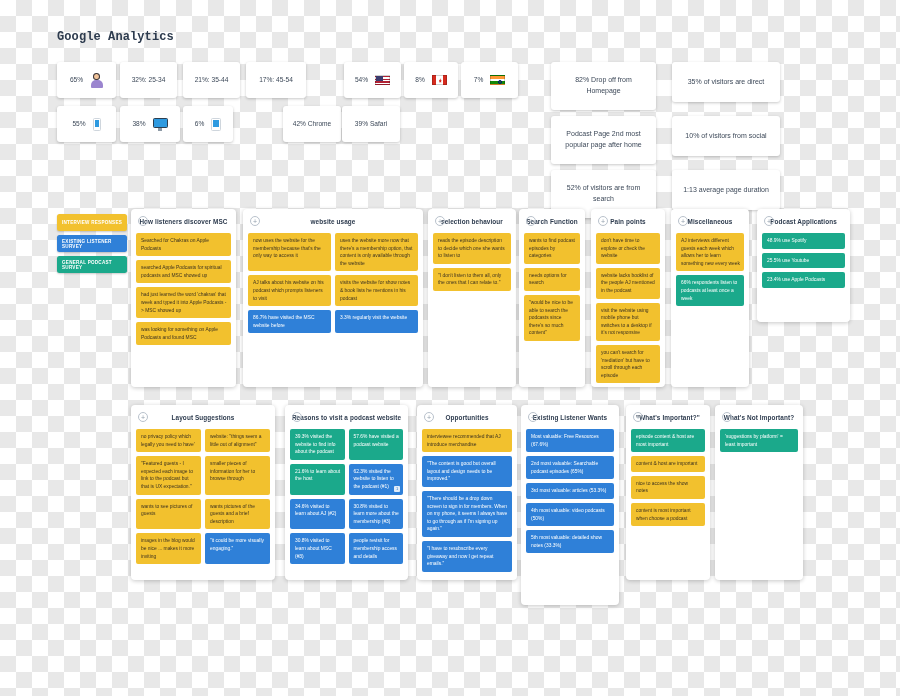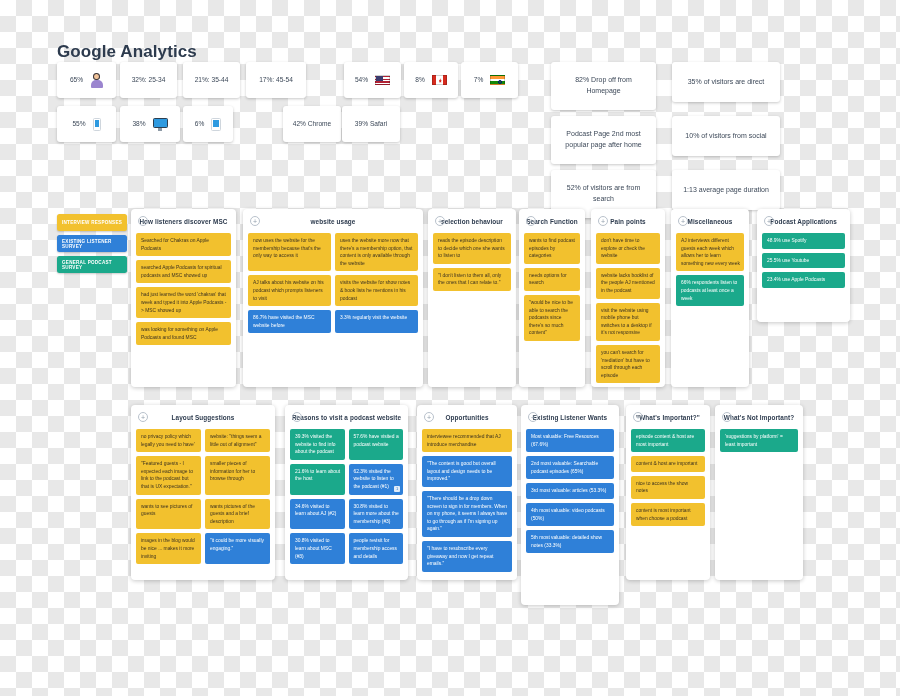--- a/index.html
+++ b/index.html
@@ -11,22 +11,22 @@
       linear-gradient(45deg,#e8e8e8 25%,#ffffff 25%,#ffffff 75%,#e8e8e8 75%);
     background-size:32px 32px;
     background-position:0 0,16px 16px;
     position:relative;
     overflow:hidden;
   }
   #stage{ position:absolute; left:0; top:0; width:900px; height:696px; }
 
   
   .ga-title{
-    position:absolute; left:57px; top:42px;
-    font-size:17px; font-weight:bold; color:#2d3b4e; letter-spacing:.1px;
+    position:absolute; left:57px; top:30px;
+    font-size:12px; font-weight:bold; color:#2d3b4e; letter-spacing:.1px;font-family:Liberation Mono, monospace;
   }
   .chip{
     position:absolute; background:#ffffff; border-radius:3px;
     box-shadow:0 1px 3px rgba(0,0,0,.22);
     display:flex; align-items:center; justify-content:center;
     font-size:6.6px; color:#3c4858; text-align:center; line-height:1.45;
     padding:3px 5px;
   }
   .chip .val{ white-space:nowrap; }
   .note{

